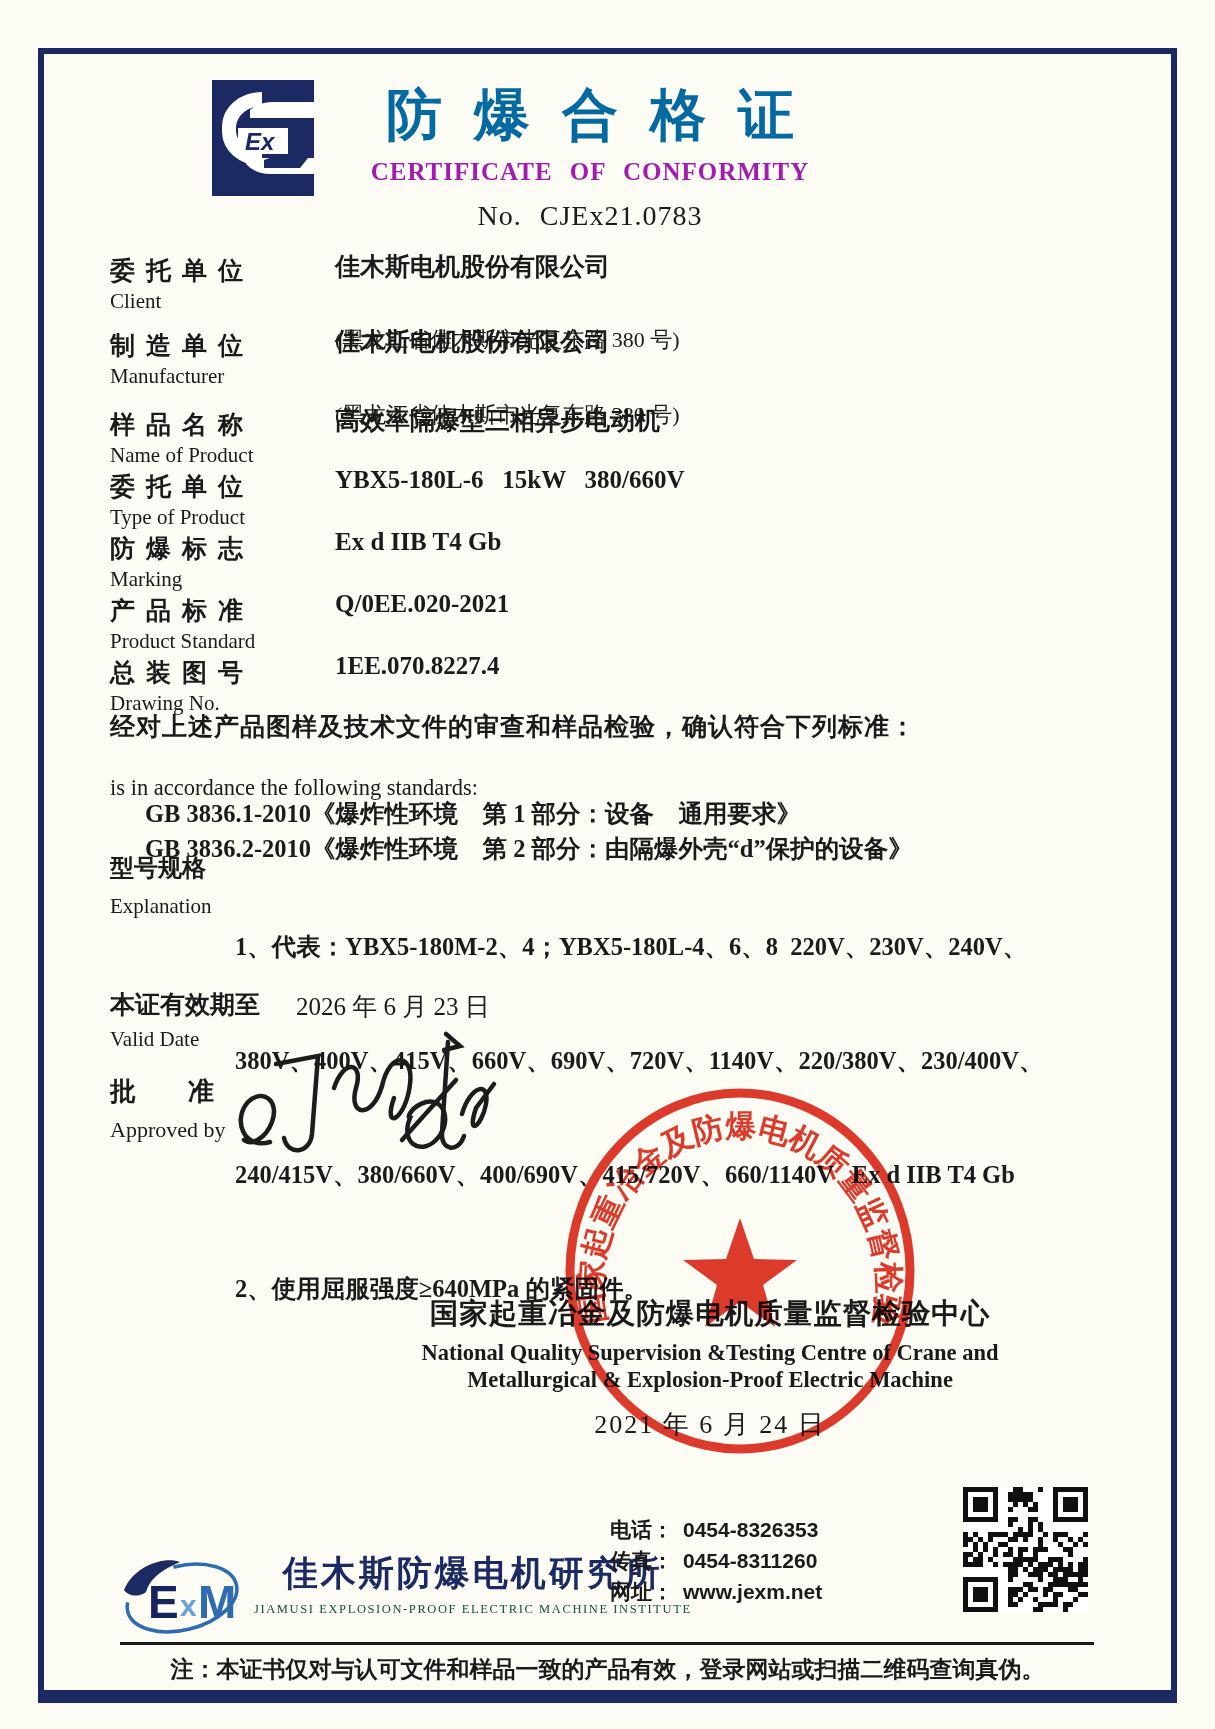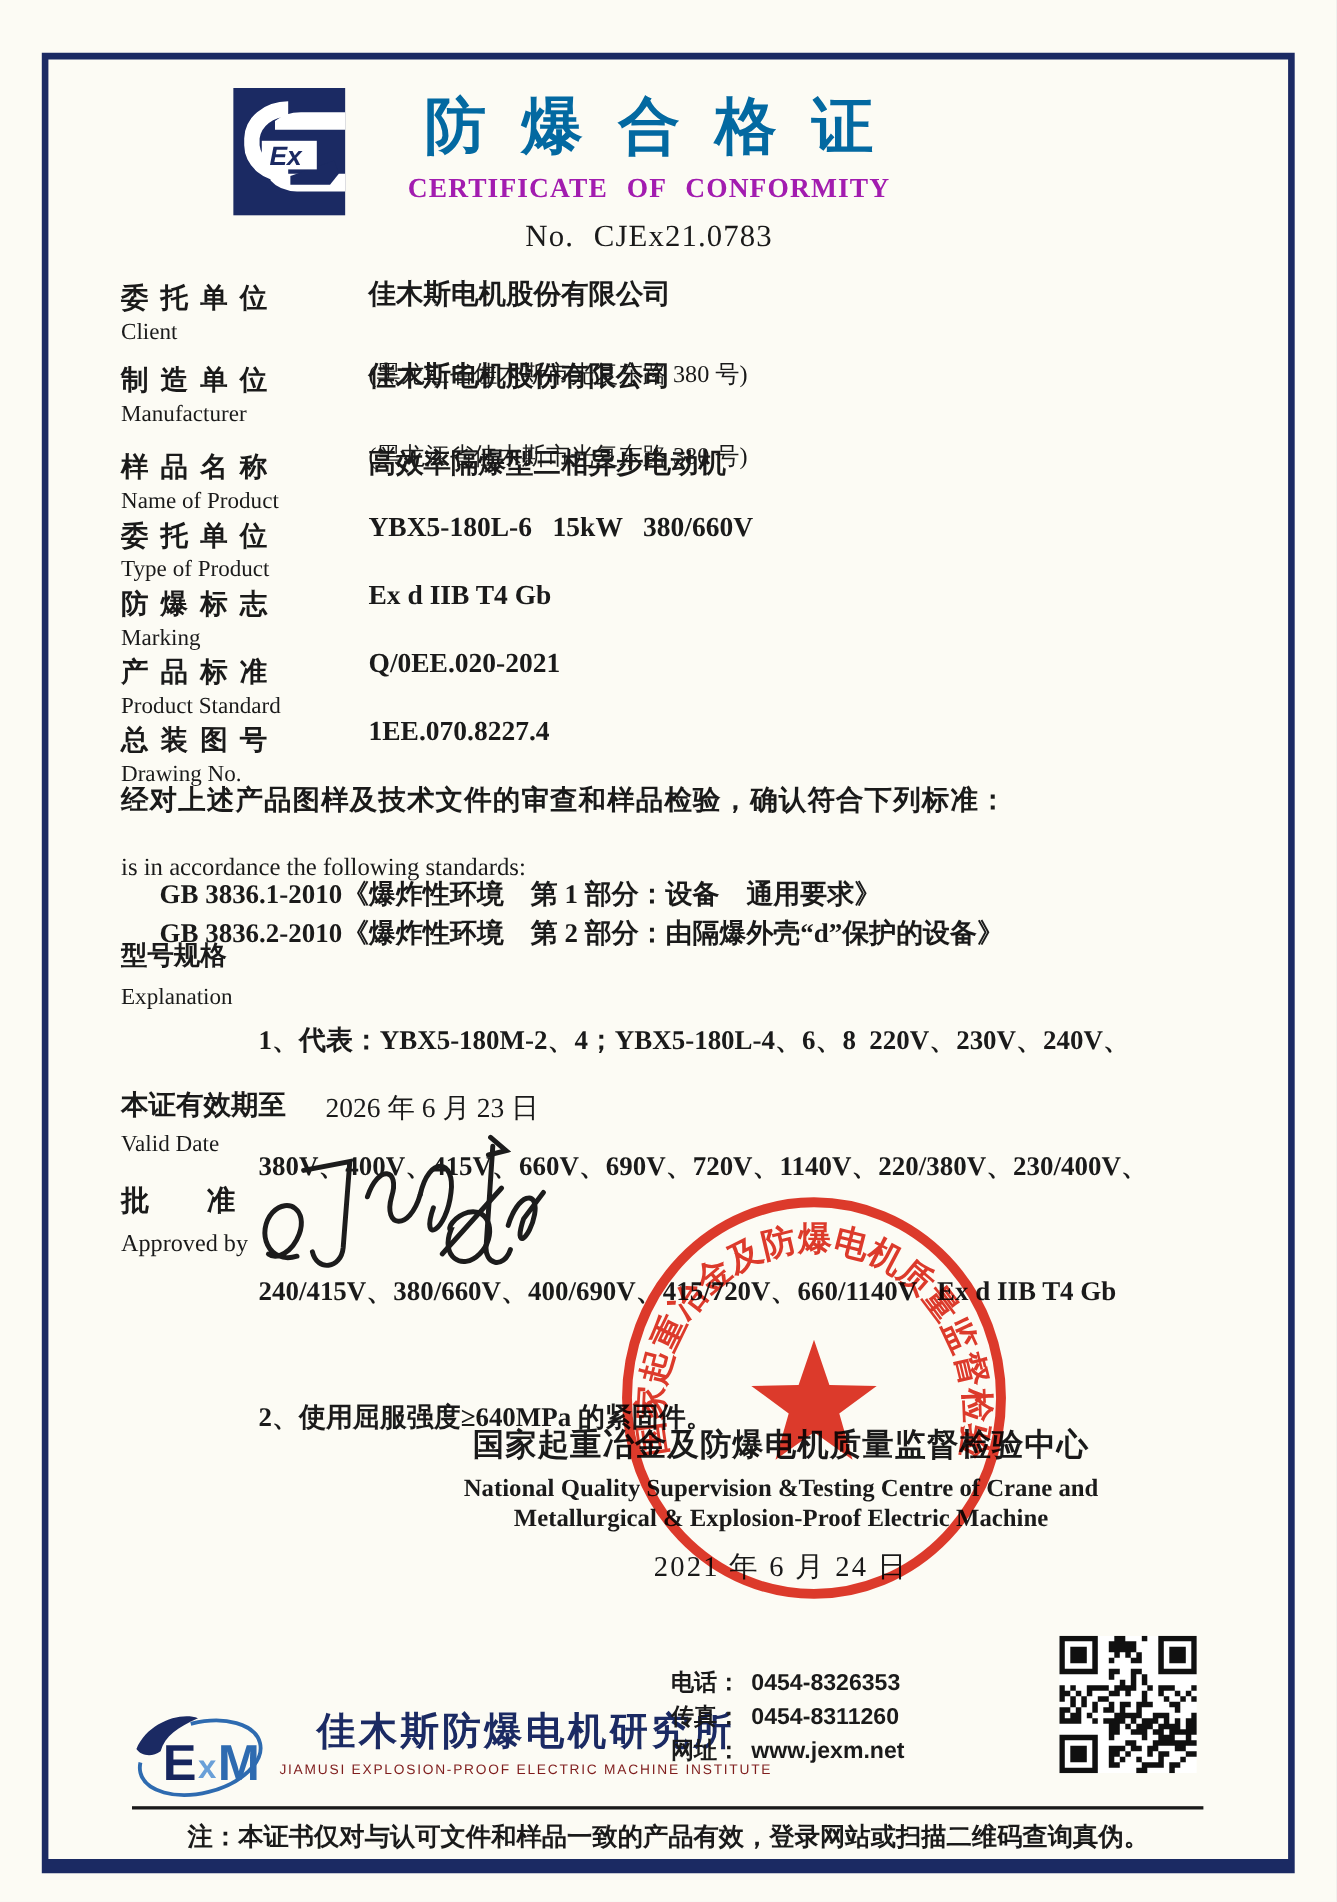--- a/index.html
+++ b/index.html
@@ -54,21 +54,21 @@
   .issuer{left:376px;top:1241px;width:580px;text-align:center;}
   .issuer-cn{font-family:"Liberation Sans", sans-serif;font-weight:bold;font-size:28.5px;letter-spacing:1px;}
   .issuer-en{font-size:22.5px;font-weight:600;margin-top:6px;line-height:27px;}
   .issuer-date{font-size:26px;margin-top:14px;letter-spacing:2px;white-space:pre;}
   .seal{left:511px;top:1024px;width:370px;height:386px;mix-blend-mode:multiply;opacity:.92;}
 
   
   .jexm{left:72px;top:1492px;width:130px;height:100px;}
   .inst{left:210px;top:1496px;}
   .inst-cn{font-family:"Liberation Sans", sans-serif;font-weight:bold;font-size:35px;color:#1b2a63;letter-spacing:3px;text-align:center;}
-  .inst-en{font-family:Liberation Sans, sans-serif;font-size:12.5px;color:#7f1d1d;letter-spacing:1.6px;margin-top:5px;}
+  .inst-en{font-family:Liberation Serif, serif;font-size:12.5px;color:#14532d;letter-spacing:1.6px;margin-top:5px;}
   .contact{left:566px;top:1460px;font-family:"Liberation Sans", sans-serif;font-weight:bold;font-size:21px;
            line-height:31px;color:#1a1a1a;}
   .contact .clabel{margin-right:10px;}
   .qr{left:919px;top:1433px;width:125px;height:125px;}
   .sepline{left:76px;top:1588px;width:974px;height:3px;background:#1a1a1a;}
   .footnote{left:0;top:1600px;width:100%;text-align:center;font-family:"Liberation Sans", sans-serif;
             font-weight:bold;font-size:23px;}
 </style>
 </head>
 <body>

